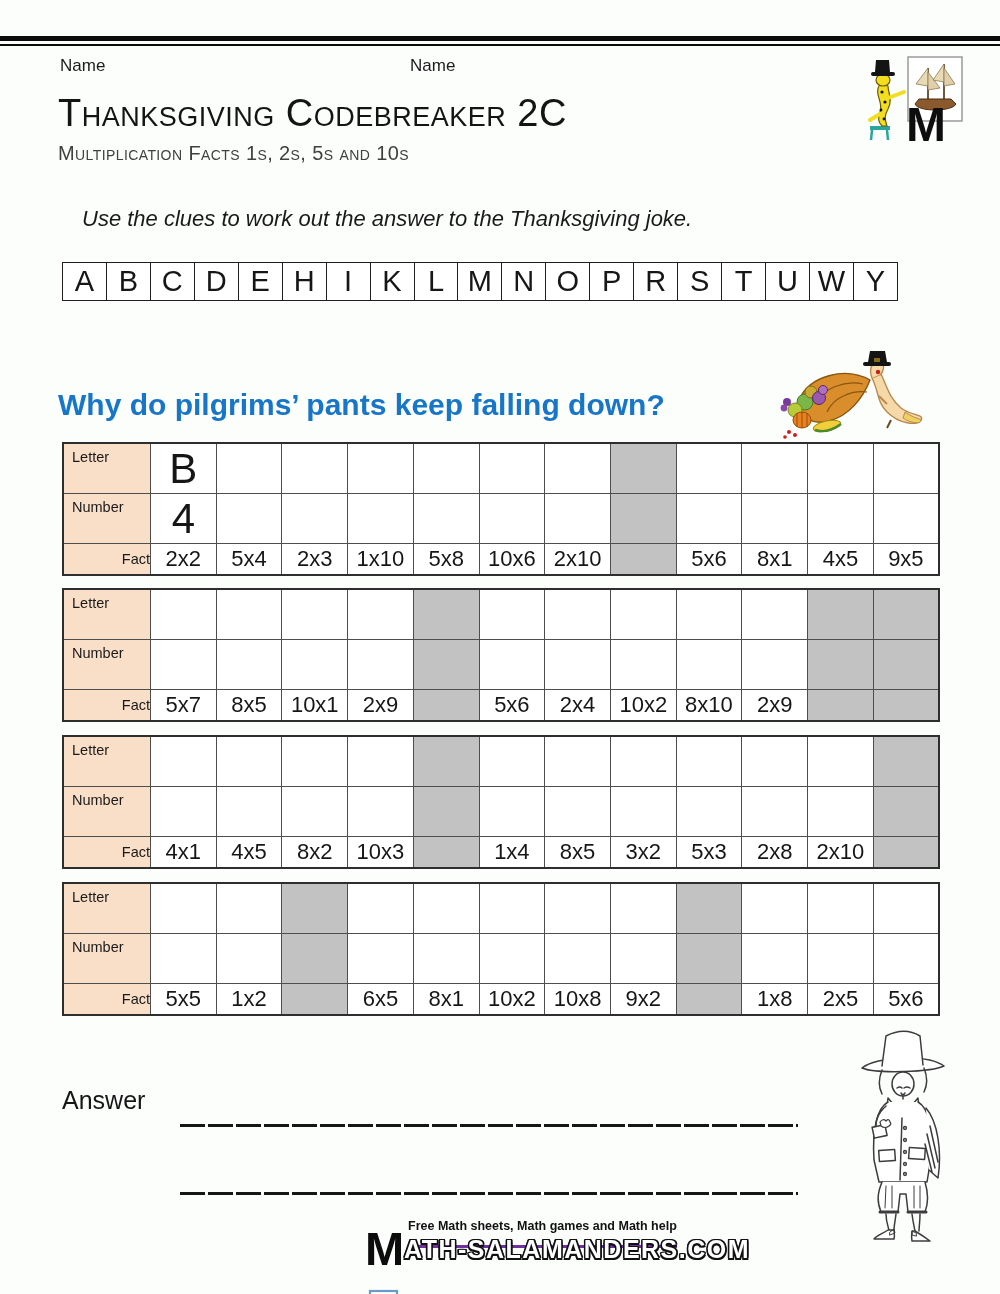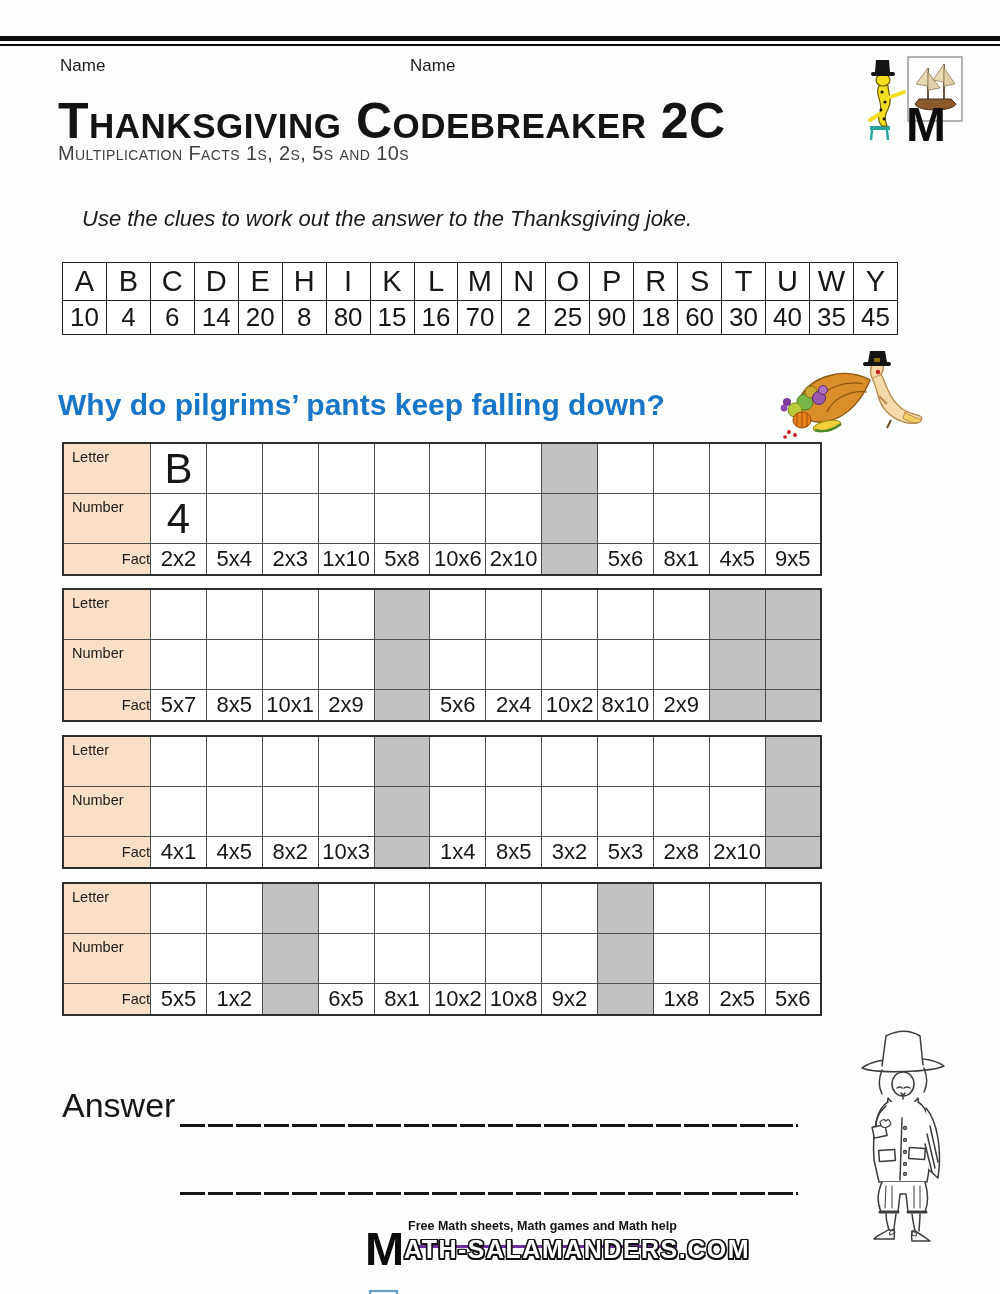--- a/index.html
+++ b/index.html
@@ -10,43 +10,43 @@
   }
   .abs{position:absolute;}
   
   .rule-thick{left:0;top:36px;width:1000px;height:5px;background:#0c0c0c;}
   .rule-thin{left:0;top:44px;width:1000px;height:1.5px;background:#0c0c0c;}
   
   .meta-label{top:56px;font-size:17px;font-weight:500;color:#1c1c1c;}
   #name-label{left:60px;}
   #date-label{left:410px;}
   
-  .title{left:58px;top:92px;font-size:50px;font-weight:700;font-variant:small-caps;letter-spacing:.5px;color:#141414;}
+  .title{left:58px;top:92px;font-size:38px;font-weight:400;font-variant:small-caps;letter-spacing:.5px;color:#141414;}
   .subtitle{left:58px;top:142px;font-size:20px;font-weight:400;font-variant:small-caps;letter-spacing:.4px;color:#404040;}
   .instruction{left:58px;top:206px;font-size:22px;font-style:italic;font-weight:500;color:#1a1a1a;margin-left:24px;}
   
   #code-key{left:62px;top:262px;}
   #code-key table{border-collapse:collapse;table-layout:fixed;width:836px;background:#fff;}
   #code-key td{border:1.8px solid #1f1f1f;text-align:center;padding:0;}
   #code-key tr.letters td{height:37px;font-size:29px;font-weight:500;}
   #code-key tr.numbers td{height:33px;font-size:26px;font-weight:500;}
   
   .question{left:58px;top:388px;font-size:30px;font-weight:700;}
   
-  table.puzzle{position:absolute;left:62px;border-collapse:collapse;table-layout:fixed;width:760px;background:#fff;border:2px solid #2e2e2e;}
+  table.puzzle{position:absolute;left:62px;border-collapse:collapse;table-layout:fixed;width:878px;background:#fff;border:2px solid #2e2e2e;}
   table.puzzle td{border:1.4px solid #4e4e4e;padding:0;text-align:center;vertical-align:middle;}
   table.puzzle td.rowlabel{width:78px;background:#fadfc8;text-align:left;vertical-align:top;padding:5px 0 0 8px;font-size:14.5px;font-weight:500;color:#1a1a1a;}
   table.puzzle tr.lrow td,table.puzzle tr.nrow td{height:44px;}
   table.puzzle tr.frow td{height:30px;}
   table.puzzle tr.frow td.rowlabel{vertical-align:middle;padding-top:0;text-align:right;}
   table.puzzle td.big{font-size:42px;font-weight:500;}
   table.puzzle td.fact{font-size:22px;font-weight:500;margin-left:25px;}
   table.puzzle td.gray{background:#c2c2c2;}
   
-  .answer-label{left:62px;top:1086px;font-size:34px;font-weight:500;}
+  .answer-label{left:62px;top:1086px;font-size:25px;font-weight:500;}
   .answer-line{height:3px;background:repeating-linear-gradient(to right,#161616 0 25px,transparent 25px 28px);}
   #answer-line-1{left:180px;top:1124px;width:618px;}
   #answer-line-2{left:180px;top:1192px;width:618px;}
   
   #footer-tagline{left:408px;top:1219px;font-size:12.5px;font-weight:700;color:#111;
     padding-bottom:12px;border-bottom:3px solid #7030a0;}
   #footer-logo-m{left:365px;top:1225px;font-size:47px;font-weight:800;color:#0c0c0c;line-height:1;}
   #footer-logo-rest{left:404px;top:1237px;font-size:25px;font-weight:800;letter-spacing:1.5px;line-height:1;
     color:#fff;transform:scaleY(1.05);
     text-shadow:-1.4px -1.4px 0 #111,1.4px -1.4px 0 #111,-1.4px 1.4px 0 #111,1.4px 1.4px 0 #111,0 1.6px 0 #111,0 -1.6px 0 #111,1.6px 0 0 #111,-1.6px 0 0 #111;}
@@ -114,41 +114,20 @@
           <td>N</td>
           <td>O</td>
           <td>P</td>
           <td>R</td>
           <td>S</td>
           <td>T</td>
           <td>U</td>
           <td>W</td>
           <td>Y</td>
         </tr>
-    <tr class="numbers">
-          <td>10</td>
-          <td>4</td>
-          <td>6</td>
-          <td>14</td>
-          <td>20</td>
-          <td>8</td>
-          <td>80</td>
-          <td>15</td>
-          <td>16</td>
-          <td>70</td>
-          <td>2</td>
-          <td>25</td>
-          <td>90</td>
-          <td>18</td>
-          <td>60</td>
-          <td>30</td>
-          <td>40</td>
-          <td>35</td>
-          <td>45</td>
-        </tr>
   </tbody>
     </table>
 </div>
 
 <div class="abs question" style="color: rgb(24, 118, 200);">Why do pilgrims’ pants keep falling down?</div>
 
 <div class="abs" style="left:775px;top:350px;">
   <svg width="152" height="90" viewBox="0 0 152 90">
 
     <path d="M97,28 C104,42 102,52 112,62 C124,74 142,76 146,70 C150,64 136,66 126,58 C114,48 112,36 106,24 Z" fill="#f6d9a8" stroke="#b98a4e" stroke-width="1.4"></path>

